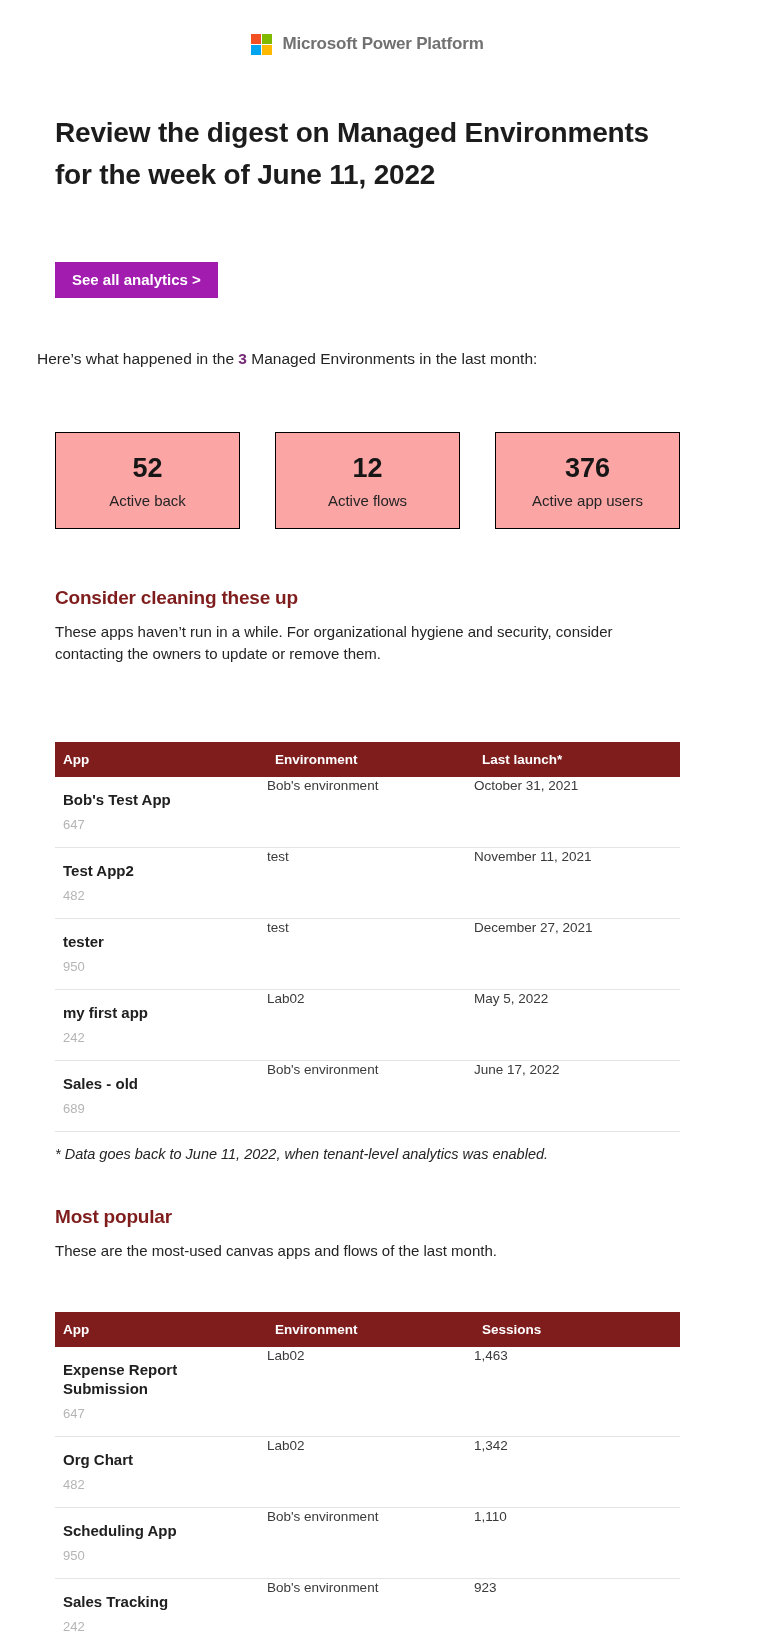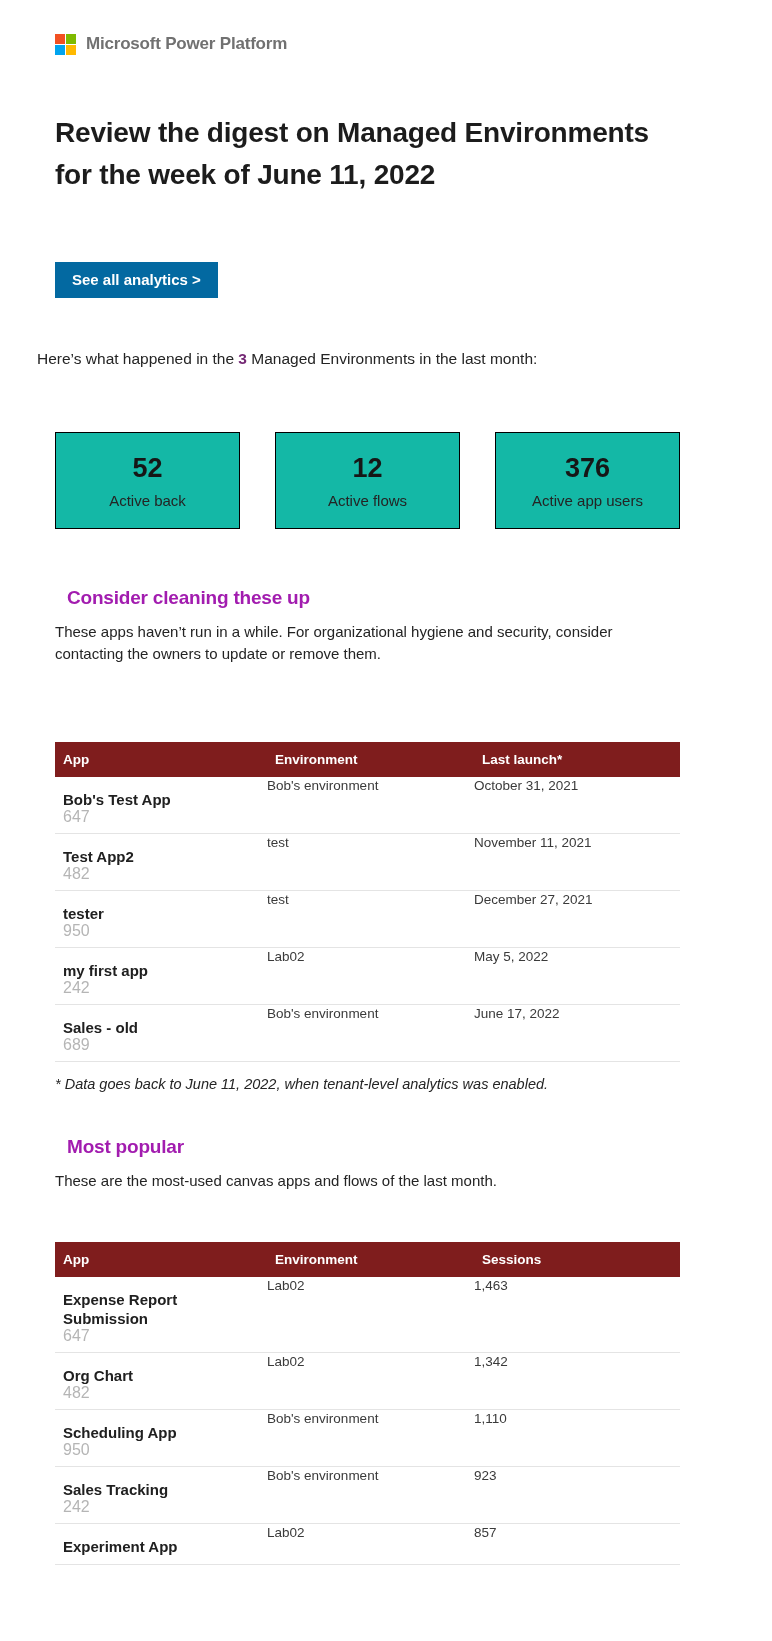--- a/index.html
+++ b/index.html
@@ -12,21 +12,21 @@
     color: #242424;
     overflow: hidden;
   }
   .page {
     padding: 33px 0 0 55px;
     width: 680px;
   }
   .content { width: 625px; }
 
   
-  .logo-row { display: flex; align-items: center; gap: 10px; height: 22px; }
+  .logo-row { display: flex; align-items: center; gap: 10px; height: 22px; justify-content: center; }
   .ms-logo {
     width: 21px; height: 21px;
     display: grid;
     grid-template-columns: 10px 10px;
     grid-template-rows: 10px 10px;
     gap: 1px;
   }
   .sq { width: 10px; height: 10px; }
   .logo-text { font-size: 17px; font-weight: 600; color: #717171; letter-spacing: -0.2px; }
 
@@ -38,21 +38,21 @@
     font-weight: 600;
     color: #1c1c1c;
     letter-spacing: -0.2px;
     max-width: 620px;
   }
 
   
   .cta {
     display: inline-block;
     margin-top: 66px;
-    background: #0369a1;
+    background: #a21caf;
     color: #ffffff;
     font-size: 15px;
     font-weight: 700;
     padding: 9px 17px 10px 17px;
     text-decoration: none;
     cursor: pointer;
     border: none;
   }
 
   
@@ -67,27 +67,27 @@
   .intro .count { color: #742774; font-weight: 700; }
 
   
   .stats { display: flex; justify-content: space-between; margin-top: 64px; width: 625px; }
   .stat-box {
     width: 185px; height: 97px;
     border: 1.5px solid #000000;
     display: flex; flex-direction: column;
     align-items: center; justify-content: center;
     gap: 9px;
-    background: #14b8a6;
+    background: #fca5a5;
   }
   .stat-value { font-size: 27px; font-weight: 600; color: #161616; line-height: 30px; }
   .stat-label { font-size: 15px; color: #242424; }
 
   
-  h2 { margin: 12px; font-size: 19px; font-weight: 700; color: #a21caf; letter-spacing: -0.2px; }
+  h2 { margin: 0; font-size: 19px; font-weight: 700; color: #7f1d1d; letter-spacing: -0.2px; }
   .sec-cleanup h2 { margin-top: 58px; }
   .section-desc {
     margin: 12px 0 0 0;
     font-size: 15px;
     line-height: 22px;
     color: #242424;
     max-width: 622px;
   }
 
   
@@ -105,23 +105,23 @@
     text-align: left;
     height: 35px;
     padding: 0 0 0 8px;
     vertical-align: middle;
   }
   tbody td {
     vertical-align: top;
     border-bottom: 1px solid #e4e4e4;
     padding: 0;
   }
-  td.appcell { padding: 13px 6px 8px 8px; }
+  td.appcell { padding: 13px 6px 14px 8px; }
   .app-name { font-size: 15px; font-weight: 600; color: #202020; line-height: 19px; }
-  .app-id { font-size: 16px; color: #b5b5b5; line-height: 16px; }
+  .app-id { font-size: 13px; color: #b5b5b5; margin-top: 8px; line-height: 16px; }
   td.envcell, td.valcell { font-size: 13.5px; color: #3a3a3a; padding-top: 0; line-height: 17px; }
 
   .footnote {
     margin: 14px 0 0 0;
     font-style: italic;
     font-size: 14.5px;
     color: #242424;
   }
   .sec-popular h2 { margin-top: 44px; }
 </style>

